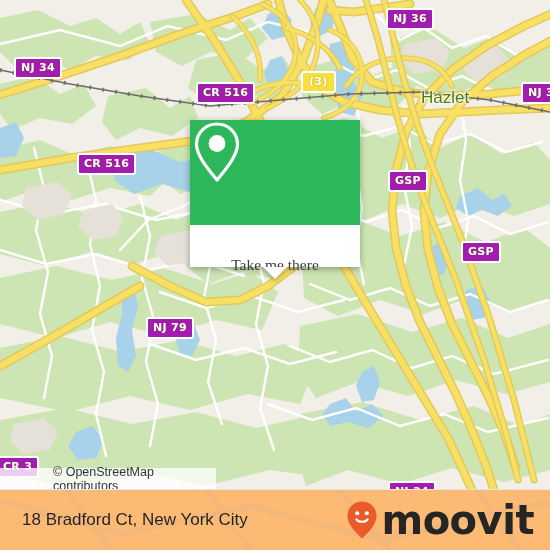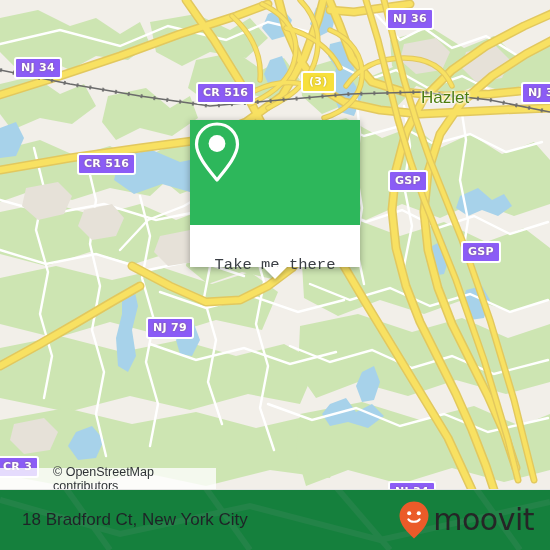--- a/index.html
+++ b/index.html
@@ -4,54 +4,54 @@
 <style>
   html,body{margin:0;padding:0;background:#fff;}
   body{width:550px;height:550px;font-family:"Liberation Sans",sans-serif;overflow:hidden;}
   #root{position:relative;width:550px;height:550px;overflow:hidden;background:#F2EFE9;}
 
   
   .map{position:absolute;left:0;top:0;width:550px;height:490px;overflow:hidden;background:#F2EFE9;}
   .map svg{position:absolute;left:0;top:0;}
 
   
-  .shield{position:absolute;background:#8b5cf6;border:2px solid #ffffff;border-radius:3px;
+  .shield{position:absolute;background:#a21caf;border:2px solid #ffffff;border-radius:3px;
           color:#ffffff;font-weight:bold;font-size:11px;line-height:1;
           padding:3px 5px 4px 5px;white-space:nowrap;
           text-shadow:0 0 2px rgba(120,100,0,.55);
           font-family:"DejaVu Sans",sans-serif;letter-spacing:.3px;}
   .shield.exit{background:#F7E03C;padding:3px 6px 4px 6px;}
 
   .placelabel{position:absolute;color:#4d7c0f;font-size:17px;font-family:"Liberation Sans",sans-serif;
               text-shadow:0 0 3px #fff,0 0 3px #fff,0 0 3px #fff,0 0 2px #fff;white-space:nowrap;}
 
   
   .attrib{position:absolute;left:0;bottom:0;height:22px;width:171px;
           background:rgba(255,255,255,.78);display:flex;align-items:center;padding-left:45px;}
   .attrib span{font-size:12.5px;color:#2f3337;padding-left:8px;font-family:"Liberation Sans",sans-serif;}
 
   
   .card{position:absolute;left:190px;top:120px;width:170px;
         box-shadow:0 2px 7px rgba(0,0,0,.33);}
   .card-head{height:105px;background:#2DB75B;display:flex;align-items:center;justify-content:center;}
   .card-foot{height:42px;background:#ffffff;display:flex;align-items:center;justify-content:center;position:relative;}
-  .card-foot span{font-size:15.5px;color:#3b3f45;font-family:Liberation Mono, monospace;margin-top:37px;}
+  .card-foot span{font-size:15.5px;color:#3b3f45;font-family:Liberation Serif, serif;margin-top:37px;}
   .tail{position:absolute;left:50%;bottom:-12px;margin-left:-12px;width:0;height:0;
         border-left:12px solid transparent;border-right:12px solid transparent;
         border-top:12px solid #ffffff;filter:drop-shadow(0 3px 2px rgba(0,0,0,.22));}
 
   
-  .bottombar{position:absolute;left:0;bottom:0;width:550px;height:60px;background:#15803d;
+  .bottombar{position:absolute;left:0;bottom:0;width:550px;height:60px;background:#fdba74;
              border-top:1px solid #e6e6e6;display:flex;align-items:center;overflow:hidden;}
   .bottombar .wm{position:absolute;left:0;top:0;width:550px;height:60px;opacity:.10;}
   .addr{position:relative;margin-left:22px;font-size:17px;color:#1f2327;
         font-family:"Liberation Sans",sans-serif;white-space:nowrap;}
   .logo{position:absolute;right:16px;top:0;height:60px;display:flex;align-items:center;gap:3px;}
-  .logo .word{font-size:30px;color:#252526;font-family:"DejaVu Sans",sans-serif;
-               font-weight:normal;letter-spacing:-0.5px;line-height:1;text-align:center;}
+  .logo .word{font-size:40px;color:#252526;font-family:"DejaVu Sans",sans-serif;
+               font-weight:bold;letter-spacing:-0.5px;line-height:1;text-align:center;}
 </style>
 </head>
 <body>
 
 <div id="root">
 
   <div class="map">
     <svg width="550" height="490" viewBox="0 0 550 490">
       <defs>
         <clipPath id="cmap">

